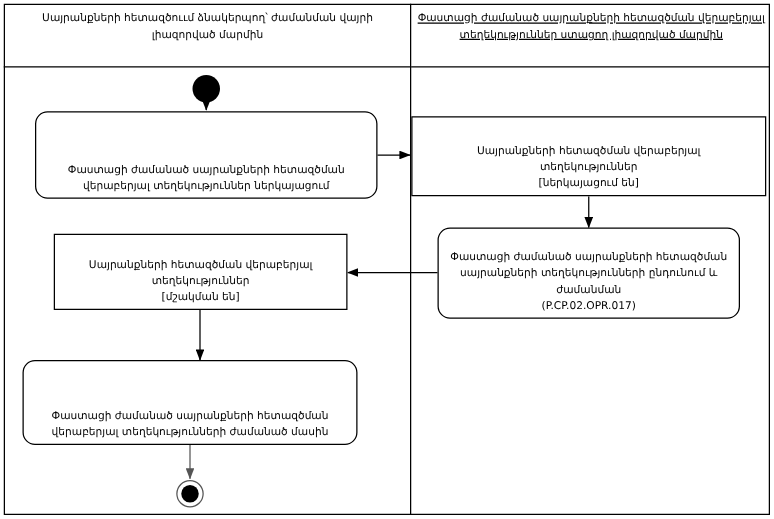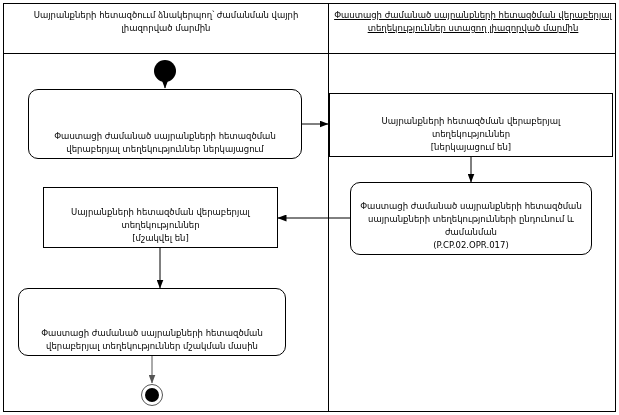--- a/index.html
+++ b/index.html
@@ -182,28 +182,28 @@
       <span class="nowrap-line">սայրանքների տեղեկությունների ընդունում և</span>
       <span class="nowrap-line">ժամանման</span>
       <span class="nowrap-line">(P.CP.02.OPR.017)</span>
     </div>
   </div>
 
   <div class="node" style="left:43px; top:187px; width:235px; height:61px;">
     <div>
       <span class="nowrap-line">Սայրանքների հետազծման վերաբերյալ</span>
       <span class="nowrap-line">տեղեկություններ</span>
-      <span class="nowrap-line">[մշակվել են]</span>
+      <span class="nowrap-line">[մշակման են]</span>
     </div>
   </div>
 
   <div class="node rounded" style="left:18px; top:288px; width:268px; height:68px;">
     <div>
       <span class="nowrap-line">Փաստացի ժամանած սայրանքների հետազծման</span>
-      <span class="nowrap-line">վերաբերյալ տեղեկություններ մշակման մասին</span>
+      <span class="nowrap-line">վերաբերյալ տեղեկությունների ժամանած մասին</span>
     </div>
   </div>
 
   <div class="end-node" style="left:141px; top:384px;">
     <div class="inner"></div>
   </div>
 
 </div>
 
 </body></html>

